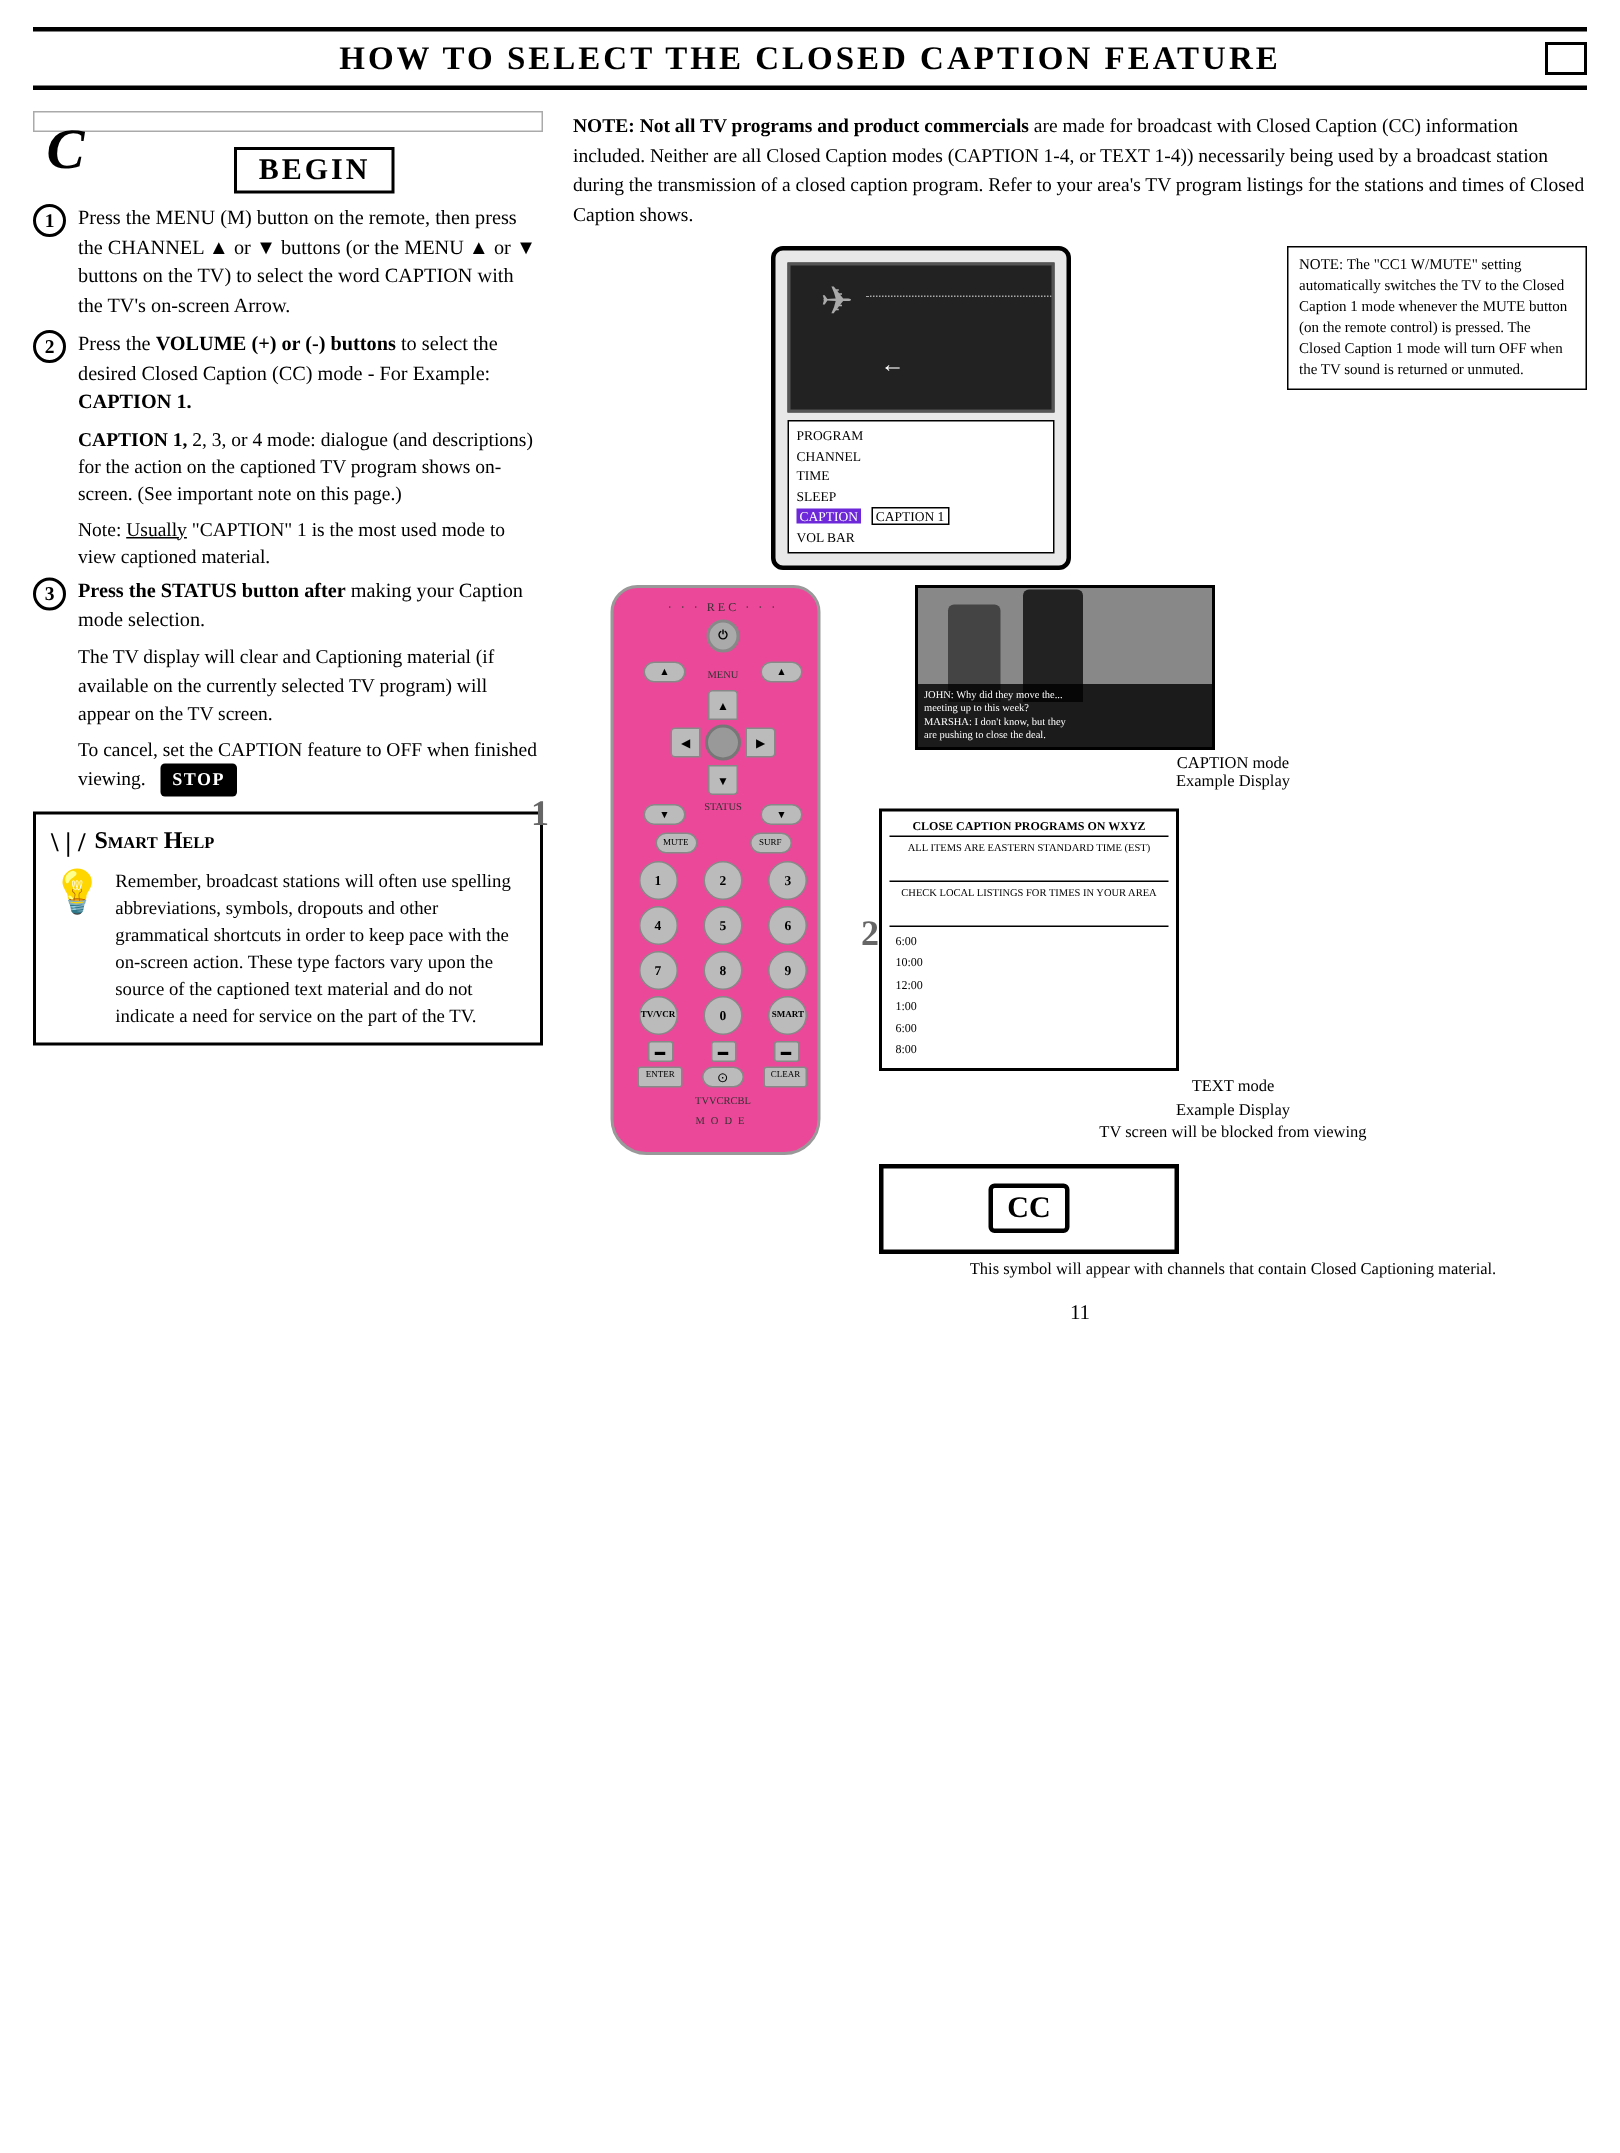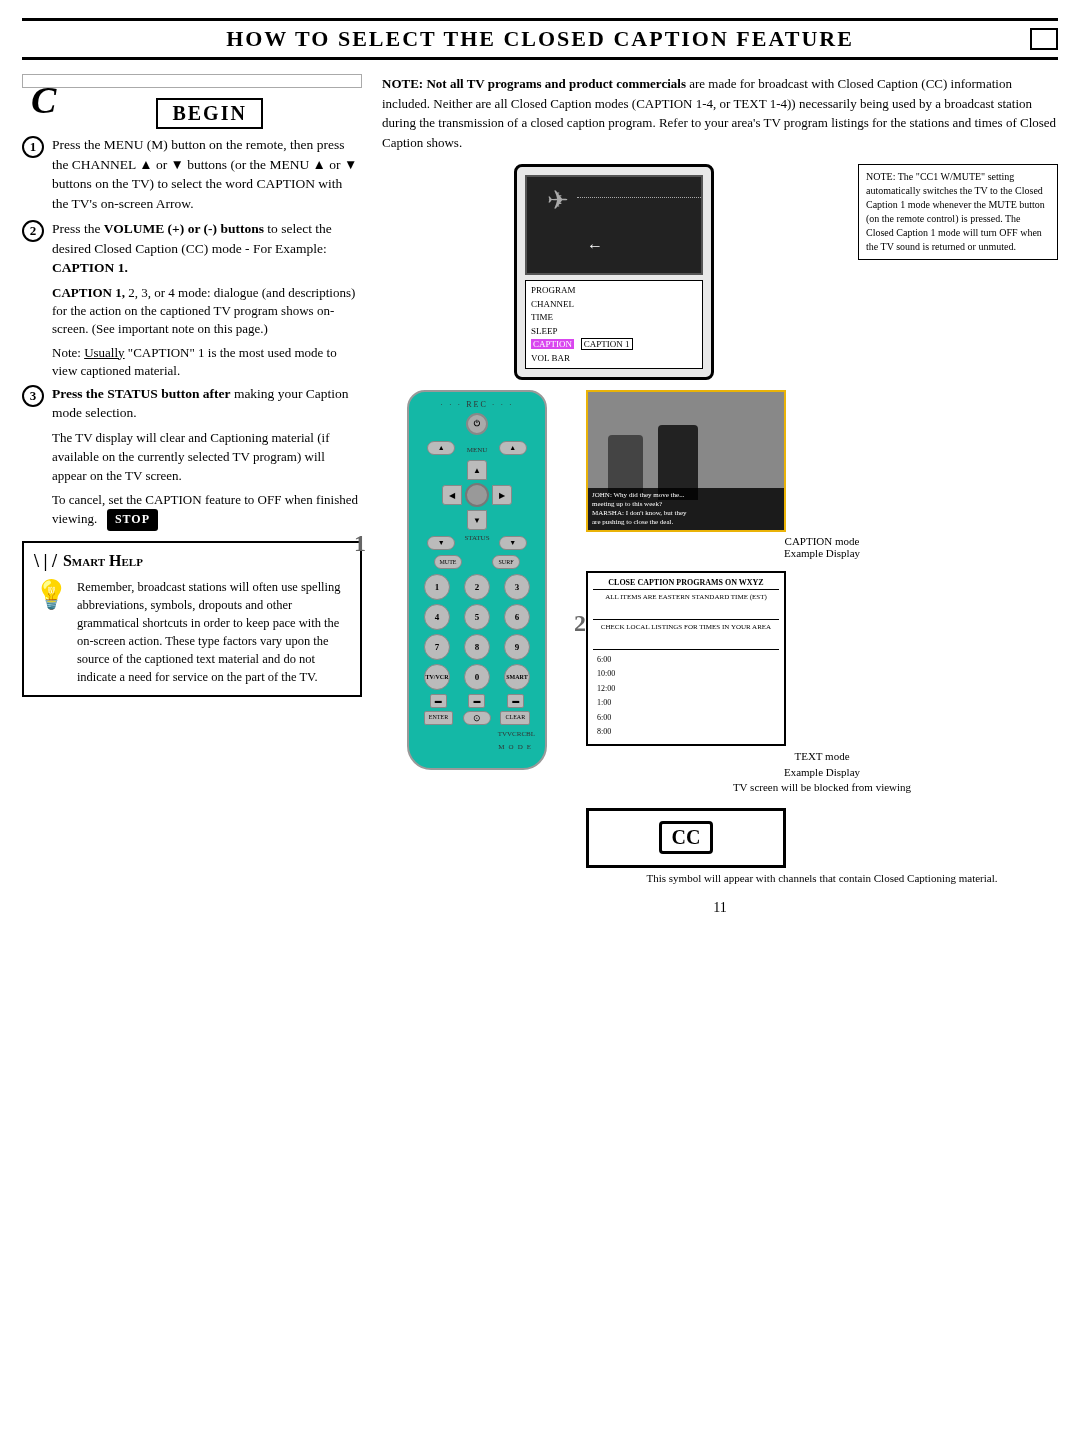--- a/index.html
+++ b/index.html
@@ -200,44 +200,44 @@
     }
     .tv-menu {
       background: #fff;
       border: 1px solid #000;
       font-size: 9px;
       padding: 3px 5px;
       margin-top: 5px;
       line-height: 1.5;
     }
     .tv-menu .selected {
-      background: #d946ef;
+      background: #6d28d9;
       color: #fff;
       padding: 0 2px;
     }
 
     
     .remote-panels {
       display: flex;
       gap: 14px;
       align-items: flex-start;
     }
 
     .remote-illustration {
       width: 190px;
       flex-shrink: 0;
       position: relative;
     }
     .remote-body {
       width: 140px;
       margin: 0 auto;
-      background: #14b8a6;
+      background: #ec4899;
       border-radius: 18px 18px 24px 24px;
       border: 2px solid #999;
-      padding: 8px 10px 12px 10px;
+      padding: 8px 0 12px 10px;
       min-height: 380px;
       position: relative;
     }
     .remote-rec {
       text-align: center;
       font-size: 8px;
       letter-spacing: 2px;
       margin-bottom: 4px;
       color: #333;
     }
@@ -335,21 +335,21 @@
     .remote-rect-btn {
       background: #bbb;
       border: 1px solid #888;
       border-radius: 2px;
       font-size: 7px;
       padding: 2px 4px;
       text-align: center;
     }
     .remote-mode-row {
       display: flex;
-      justify-content: flex-end;
+      justify-content: center;
       margin-top: 5px;
       font-size: 7px;
       color: #333;
     }
     .label-1 {
       position: absolute;
       left: -28px;
       top: 140px;
       font-size: 24px;
       font-weight: bold;
@@ -377,26 +377,27 @@
       font-size: 10px;
       line-height: 1.4;
       padding: 5px 7px;
       width: 200px;
       align-self: flex-end;
       margin-bottom: 4px;
     }
 
     
     .caption-display {
-      border: 2px solid #eab308;
+      border: 2px solid #000000;
       width: 200px;
-      height: 142px;
+      height: 110px;
       background: #888;
       position: relative;
       overflow: hidden;
+      margin-left: 24px;
     }
     .caption-text-bar {
       position: absolute;
       bottom: 0;
       left: 0;
       right: 0;
       background: rgba(0,0,0,0.8);
       color: #fff;
       font-size: 7px;
       padding: 3px 4px;

